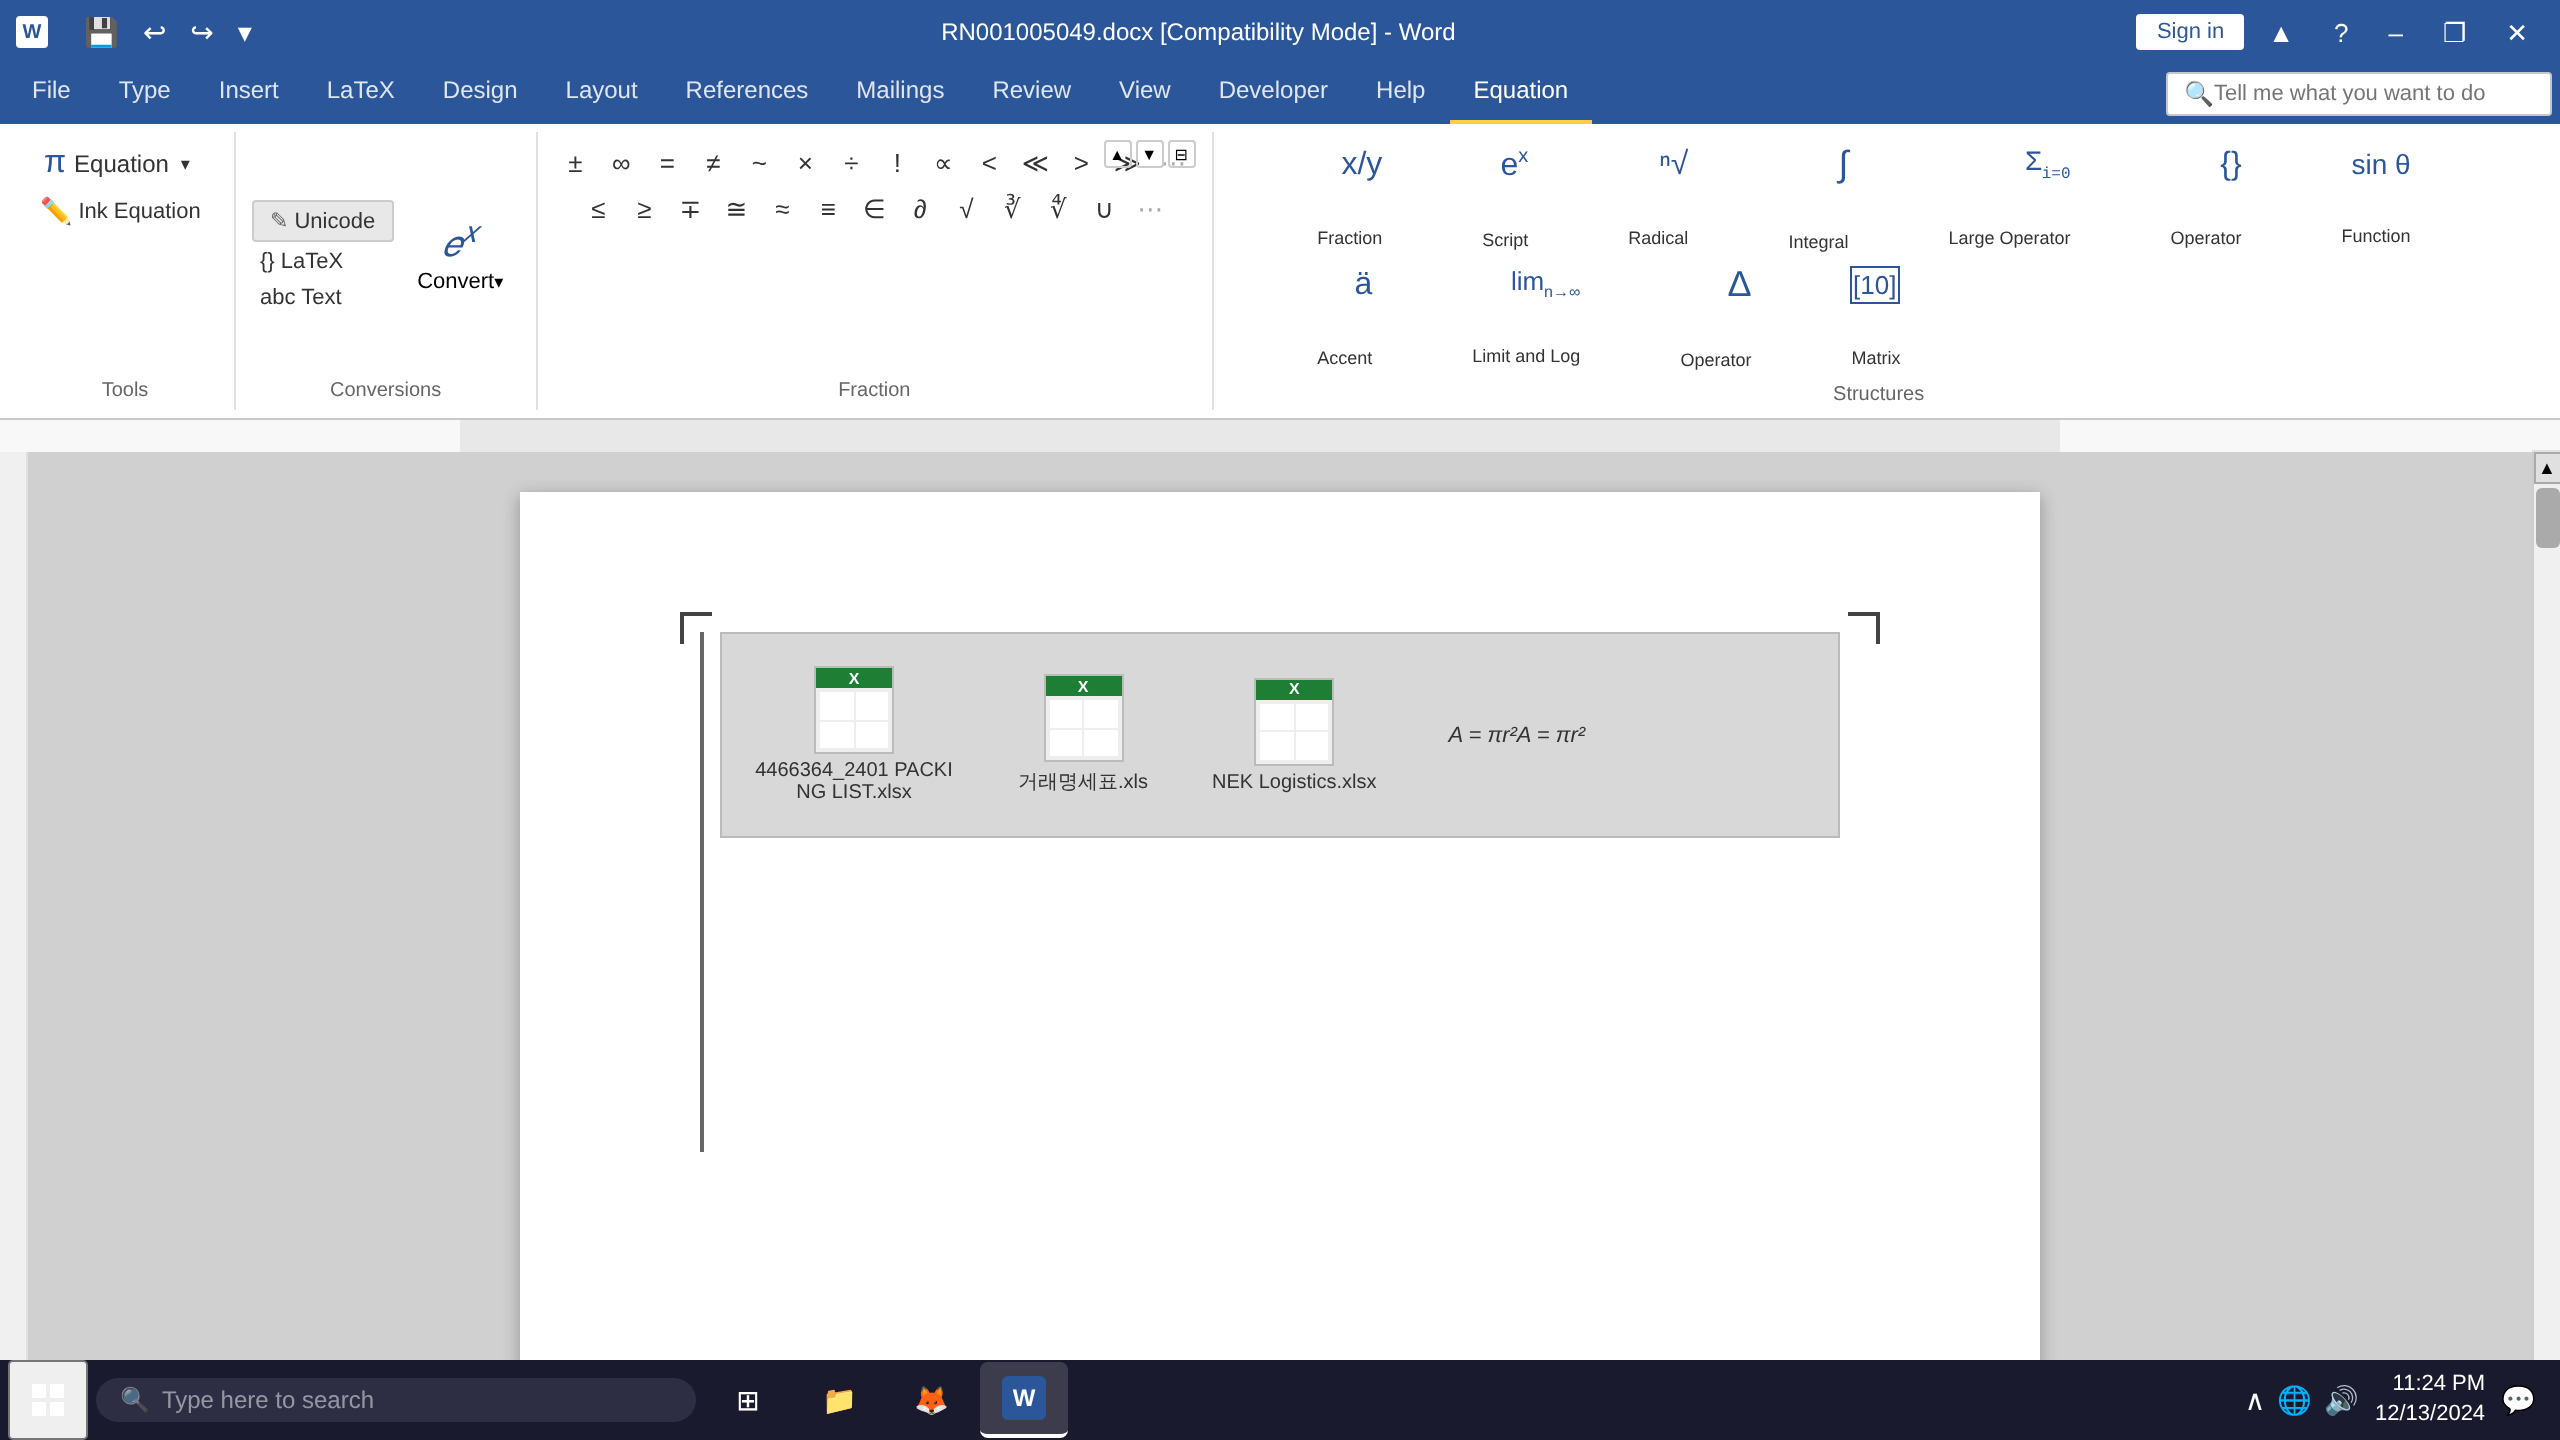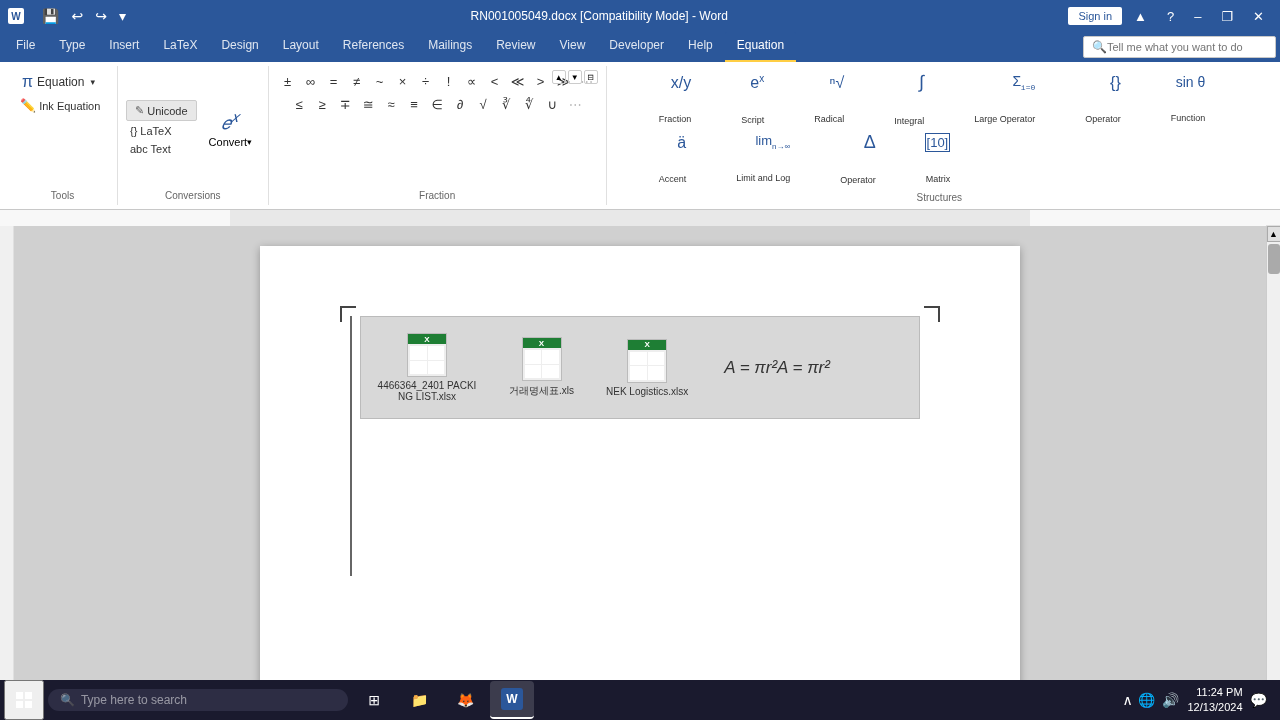--- a/index.html
+++ b/index.html
@@ -356,21 +356,21 @@
             <div class="xlsx-icon-body">
               <div class="xlsx-cell"></div>
                 <div class="xlsx-cell"></div>
               <div class="xlsx-cell"></div>
                 <div class="xlsx-cell"></div>
             </div>
           </div>
           <div class="eq-file-label">NEK Logistics.xlsx</div>
         </div>
 
-        <div class="eq-formula" style="font-size:17px;margin-left:10px;color:#333;">A = πr²A = πr²</div>
+        <div class="eq-formula" style="font-size:11px;margin-left:10px;color:#333;">A = πr²A = πr²</div>
       </div>
     </div>
   </div>
 
   <div id="right-scrollbar">
     <button class="scroll-btn">▲</button>
     <div class="scroll-track">
       <div class="scroll-thumb"></div>
     </div>
     <button class="scroll-btn">▼</button>

